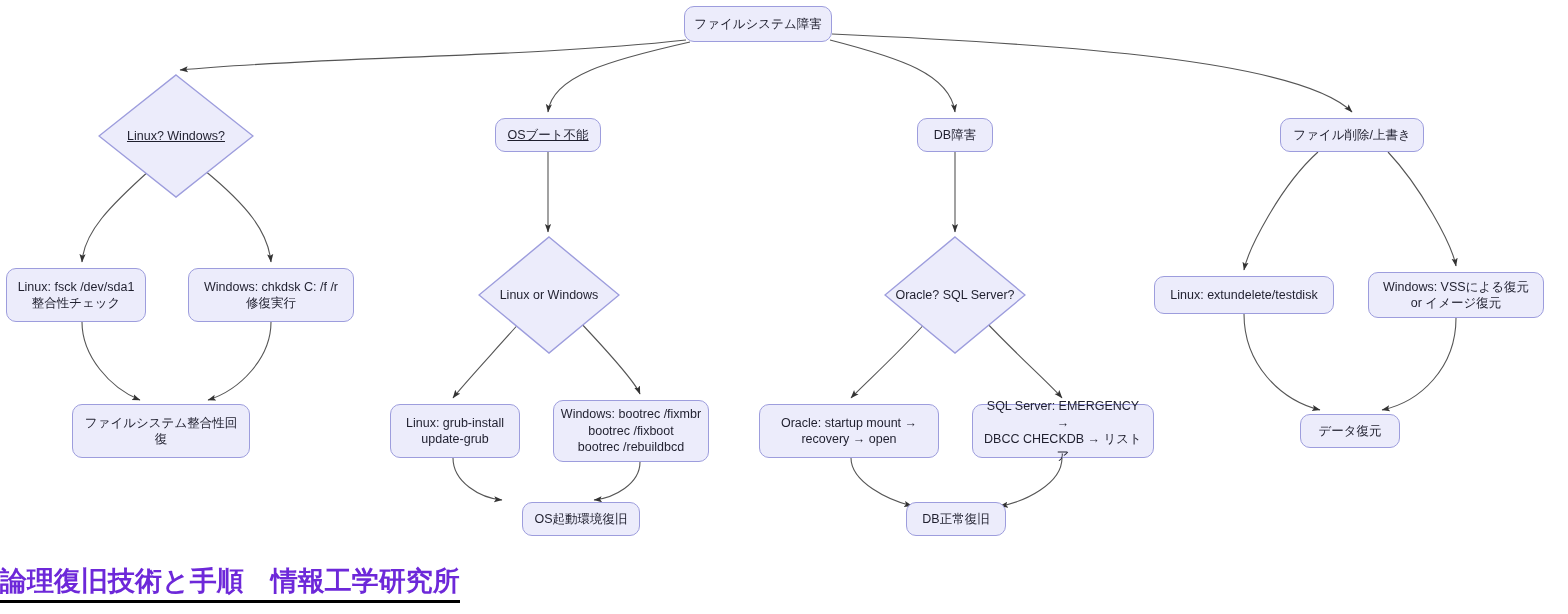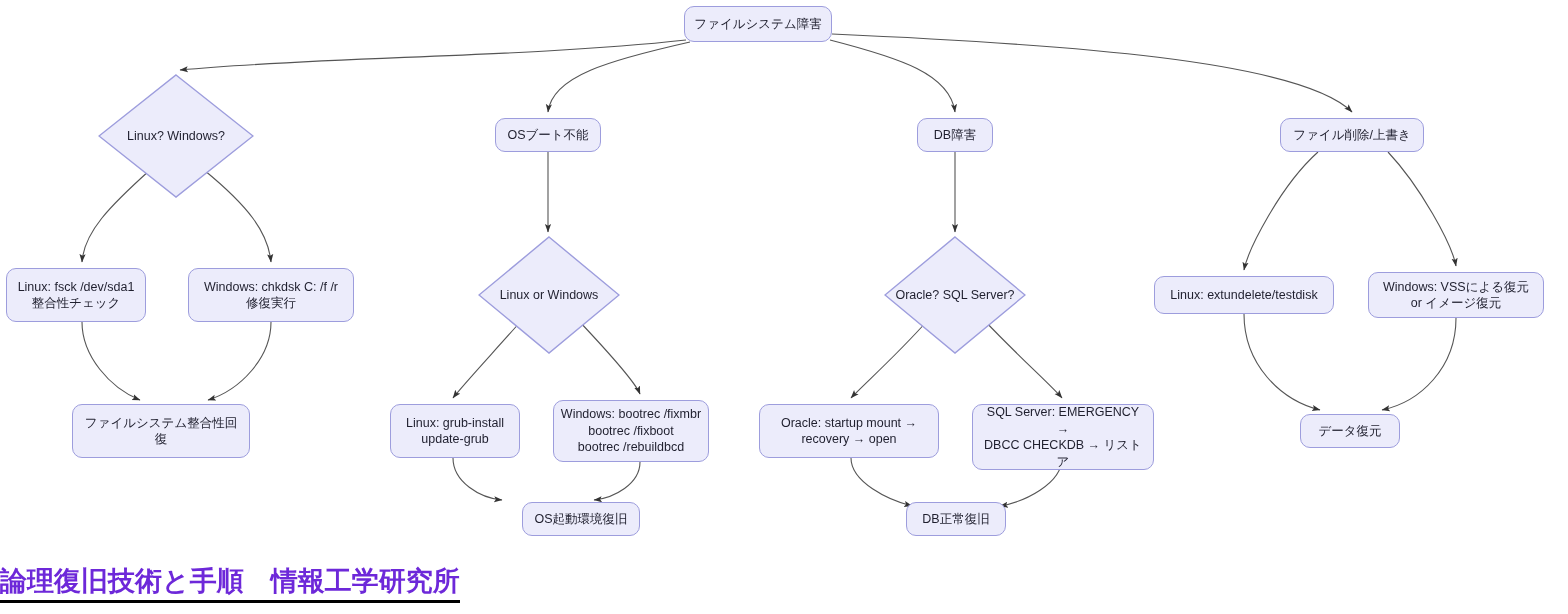--- a/index.html
+++ b/index.html
@@ -112,28 +112,28 @@
 
       <path d="M 1318,152 C 1280,186 1248,250 1244,270"></path>
       <path d="M 1388,152 C 1420,186 1452,244 1456,266"></path>
       <path d="M 1244,314 C 1244,364 1280,400 1320,410"></path>
       <path d="M 1456,318 C 1456,368 1420,402 1382,410"></path>
     </g>
   </svg>
 
   <div class="node rect" style="left:684px;top:6px;width:148px;height:36px;">ファイルシステム障害</div>
 
-  <div class="node decision" style="left:98px;top:74px;width:156px;height:124px;">
+  <div class="node decision" style="left:98px;top:74px;width:156px;height:124px;text-decoration:underline;">
     <svg class="diamond-shape" viewBox="0 0 156 124" preserveAspectRatio="none">
       <polygon points="78,1 155,62 78,123 1,62" fill="#ececfb" stroke="#9d9ddd" stroke-width="1.4"></polygon>
     </svg>
     <span class="dlabel">Linux? Windows?</span>
   </div>
 
-  <div class="node rect" style="left:495px;top:118px;width:106px;height:34px;">OSブート不能</div>
+  <div class="node rect" style="left:495px;top:118px;width:106px;height:34px;text-decoration:underline;">OSブート不能</div>
 
   <div class="node rect" style="left:917px;top:118px;width:76px;height:34px;">DB障害</div>
 
   <div class="node rect" style="left:1280px;top:118px;width:144px;height:34px;">ファイル削除/上書き</div>
 
   <div class="node rect" style="left:6px;top:268px;width:140px;height:54px;">Linux: fsck /dev/sda1
 整合性チェック</div>
 
   <div class="node rect" style="left:188px;top:268px;width:166px;height:54px;">Windows: chkdsk C: /f /r
 修復実行</div>
@@ -159,21 +159,21 @@
   <div class="node decision" style="left:884px;top:236px;width:142px;height:118px;">
     <svg class="diamond-shape" viewBox="0 0 142 118" preserveAspectRatio="none">
       <polygon points="71,1 141,59 71,117 1,59" fill="#ececfb" stroke="#9d9ddd" stroke-width="1.4"></polygon>
     </svg>
     <span class="dlabel">Oracle? SQL Server?</span>
   </div>
 
   <div class="node rect" style="left:759px;top:404px;width:180px;height:54px;">Oracle: startup mount →
 recovery → open</div>
 
-  <div class="node rect" style="left:972px;top:404px;width:182px;height:66px;">SQL Server: EMERGENCY →
+  <div class="node rect" style="left:972px;top:404px;width:182px;height:54px;">SQL Server: EMERGENCY →
 DBCC CHECKDB → リストア</div>
 
   <div class="node rect" style="left:906px;top:502px;width:100px;height:34px;">DB正常復旧</div>
 
   <div class="node rect" style="left:1154px;top:276px;width:180px;height:38px;">Linux: extundelete/testdisk</div>
 
   <div class="node rect" style="left:1368px;top:272px;width:176px;height:46px;">Windows: VSSによる復元
 or イメージ復元</div>
 
   <div class="node rect" style="left:1300px;top:414px;width:100px;height:34px;">データ復元</div>

